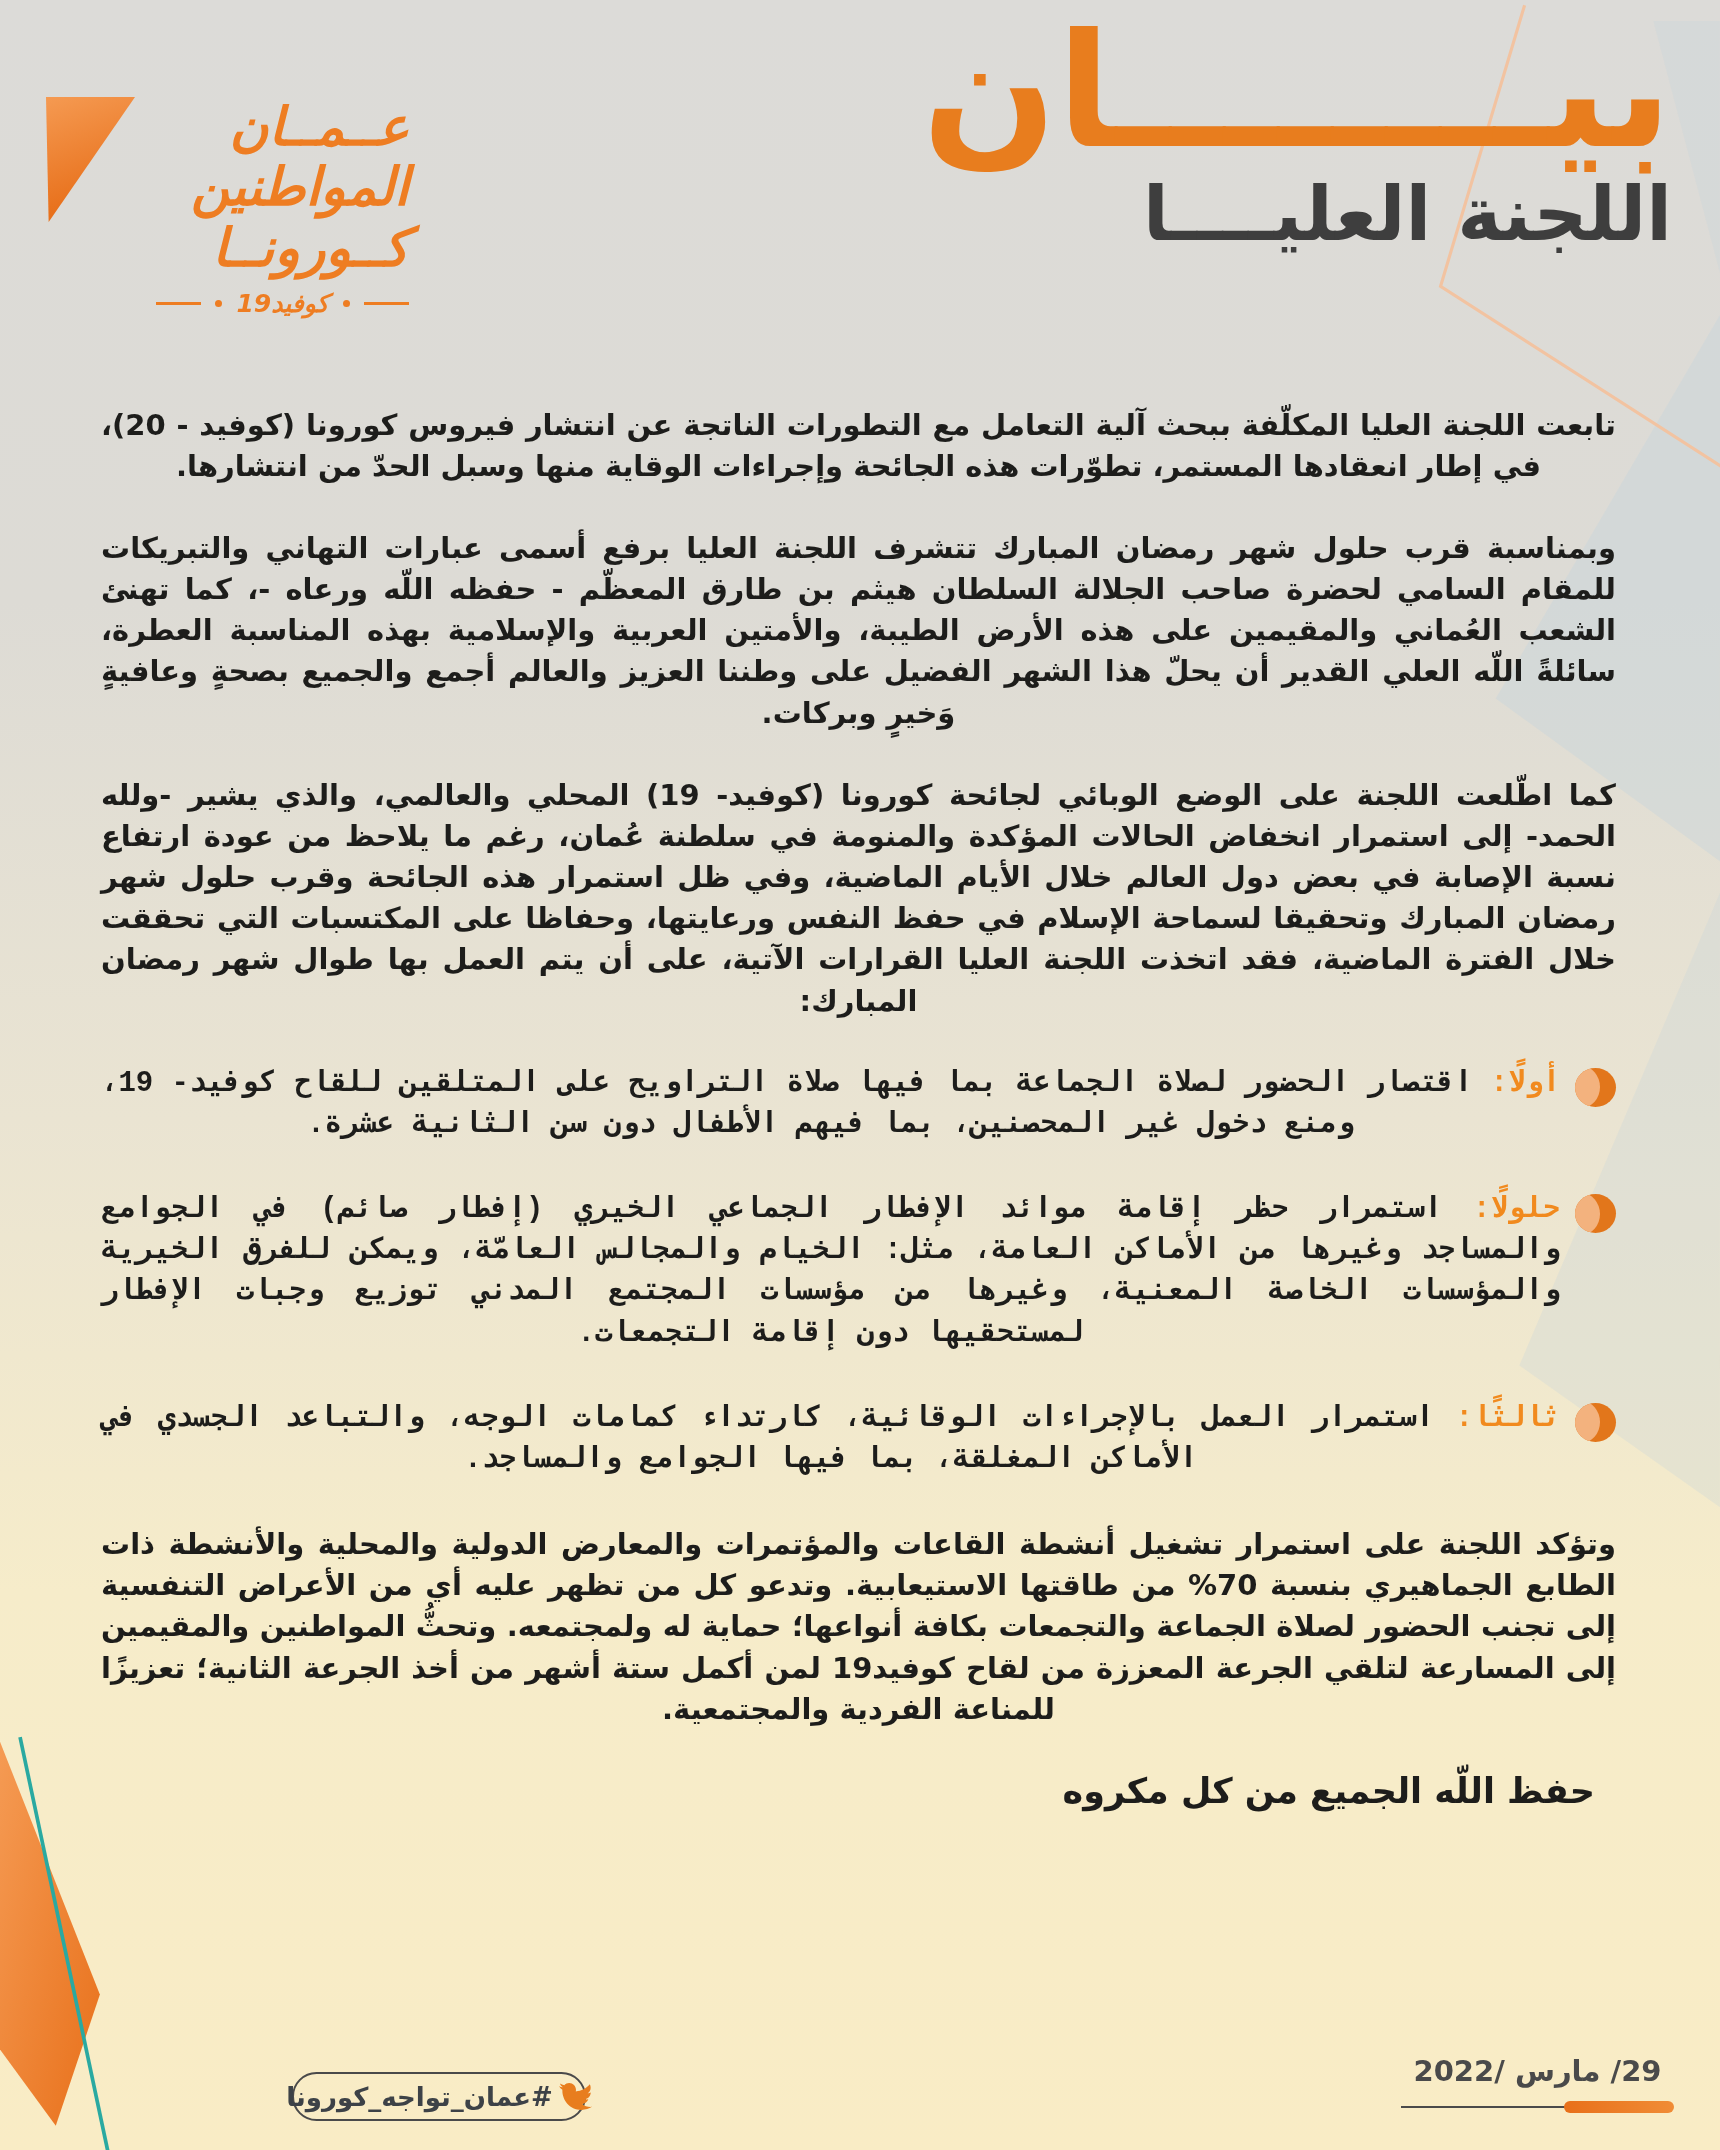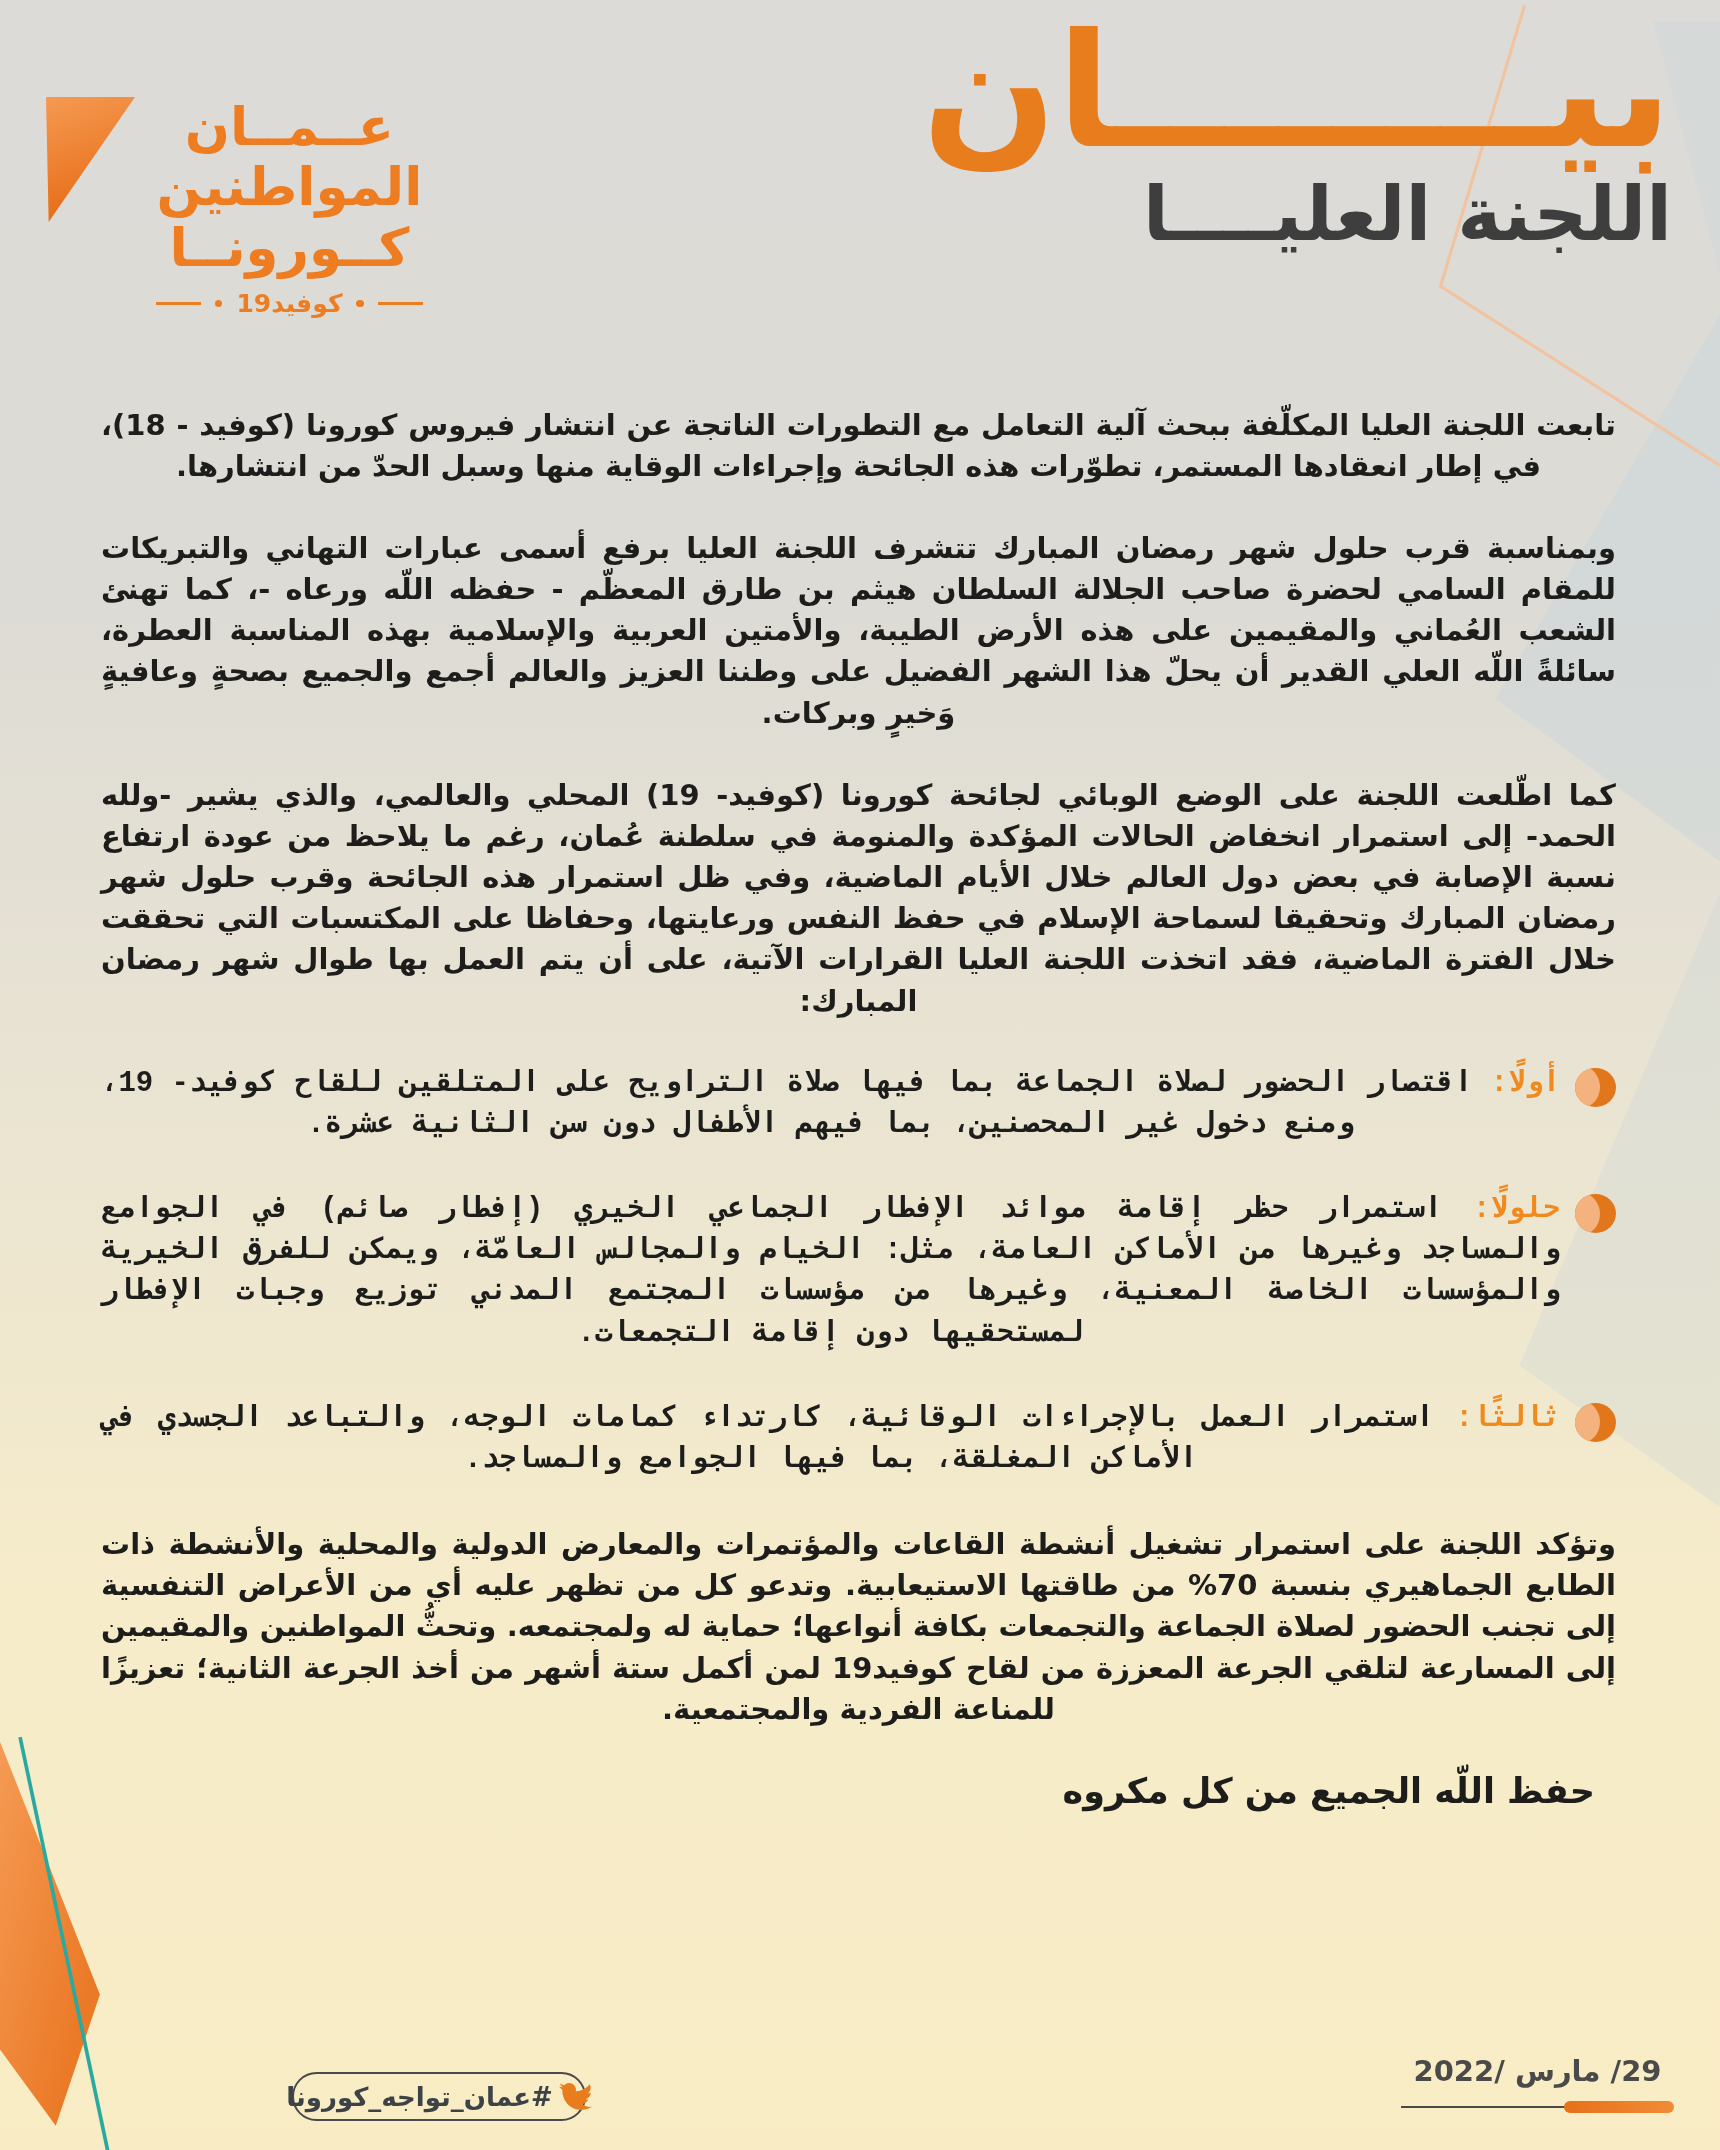--- a/index.html
+++ b/index.html
@@ -15,21 +15,21 @@
   .deco-svg{position:absolute;inset:0;z-index:0;}
 
   
   .header{position:relative;z-index:1;height:394px;}
   .logo{position:absolute;left:47px;top:97px;display:flex;gap:21px;direction:ltr;}
   .logo-triangle{
     width:89px;height:125px;flex:0 0 auto;
     background:linear-gradient(160deg,#f59a52 0%,#e8711c 75%);
     clip-path:polygon(0 0,100% 0,3% 100%);
   }
-  .logo-text{text-align:center;color:#ee7d22;font-weight:bold;direction:rtl;min-width:226px;}
+  .logo-text{text-align:right;color:#ee7d22;font-weight:bold;direction:rtl;min-width:226px;font-style:italic;}
   .logo-line{font-size:53px;line-height:1.14;}
   .logo-sub{margin-top:10.5px;display:flex;align-items:center;justify-content:center;gap:14px;}
   .logo-sub .seg{height:2.6px;width:45px;background:#ee7d22;}
   .logo-sub .dot{width:7.4px;height:7.4px;border-radius:50%;background:#ee7d22;}
   .logo-sub-text{font-size:25px;font-weight:bold;color:#ee7d22;}
 
   .title-block{position:absolute;right:48px;top:10.5px;text-align:right;z-index:1;}
   .title-main{font-size:158px;line-height:1.02;color:#e87d1e;font-weight:bold;}
   .title-sub{font-size:75px;line-height:1.1;color:#3e3e3e;font-weight:bold;margin-top:1.1px;}
 
@@ -112,21 +112,21 @@
       </div>
     </div>
 
     <div class="title-block">
       <div class="title-main">بيــــــــان</div>
       <div class="title-sub">اللجنة العليــــا</div>
     </div>
   </div>
 
   <div class="main">
-    <p class="para">تابعت اللجنة العليا المكلّفة ببحث آلية التعامل مع التطورات الناتجة عن انتشار فيروس كورونا (كوفيد - 18)، في إطار انعقادها المستمر، تطوّرات هذه الجائحة وإجراءات الوقاية منها وسبل الحدّ من انتشارها.</p>
+    <p class="para">تابعت اللجنة العليا المكلّفة ببحث آلية التعامل مع التطورات الناتجة عن انتشار فيروس كورونا (كوفيد - 20)، في إطار انعقادها المستمر، تطوّرات هذه الجائحة وإجراءات الوقاية منها وسبل الحدّ من انتشارها.</p>
     <p class="para">وبمناسبة قرب حلول شهر رمضان المبارك تتشرف اللجنة العليا برفع أسمى عبارات التهاني والتبريكات للمقام السامي لحضرة صاحب الجلالة السلطان هيثم بن طارق المعظّم - حفظه اللّه ورعاه -، كما تهنئ الشعب العُماني والمقيمين على هذه الأرض الطيبة، والأمتين العربية والإسلامية بهذه المناسبة العطرة، سائلةً اللّه العلي القدير أن يحلّ هذا الشهر الفضيل على وطننا العزيز والعالم أجمع والجميع بصحةٍ وعافيةٍ وَخيرٍ وبركات.</p>
     <p class="para">كما اطّلعت اللجنة على الوضع الوبائي لجائحة كورونا (كوفيد- 19) المحلي والعالمي، والذي يشير -ولله الحمد- إلى استمرار انخفاض الحالات المؤكدة والمنومة في سلطنة عُمان، رغم ما يلاحظ من عودة ارتفاع نسبة الإصابة في بعض دول العالم خلال الأيام الماضية، وفي ظل استمرار هذه الجائحة وقرب حلول شهر رمضان المبارك وتحقيقا لسماحة الإسلام في حفظ النفس ورعايتها، وحفاظا على المكتسبات التي تحققت خلال الفترة الماضية، فقد اتخذت اللجنة العليا القرارات الآتية، على أن يتم العمل بها طوال شهر رمضان المبارك:</p>
 
     <div class="bullet">
       <span class="bullet-icon"></span>
       <div class="bullet-text">
         <span class="bullet-label">أولًا:</span>
         <span>اقتصار الحضور لصلاة الجماعة بما فيها صلاة التراويح على المتلقين للقاح كوفيد- 19، ومنع دخول غير المحصنين، بما فيهم الأطفال دون سن الثانية عشرة.</span>
       </div>
     </div>

